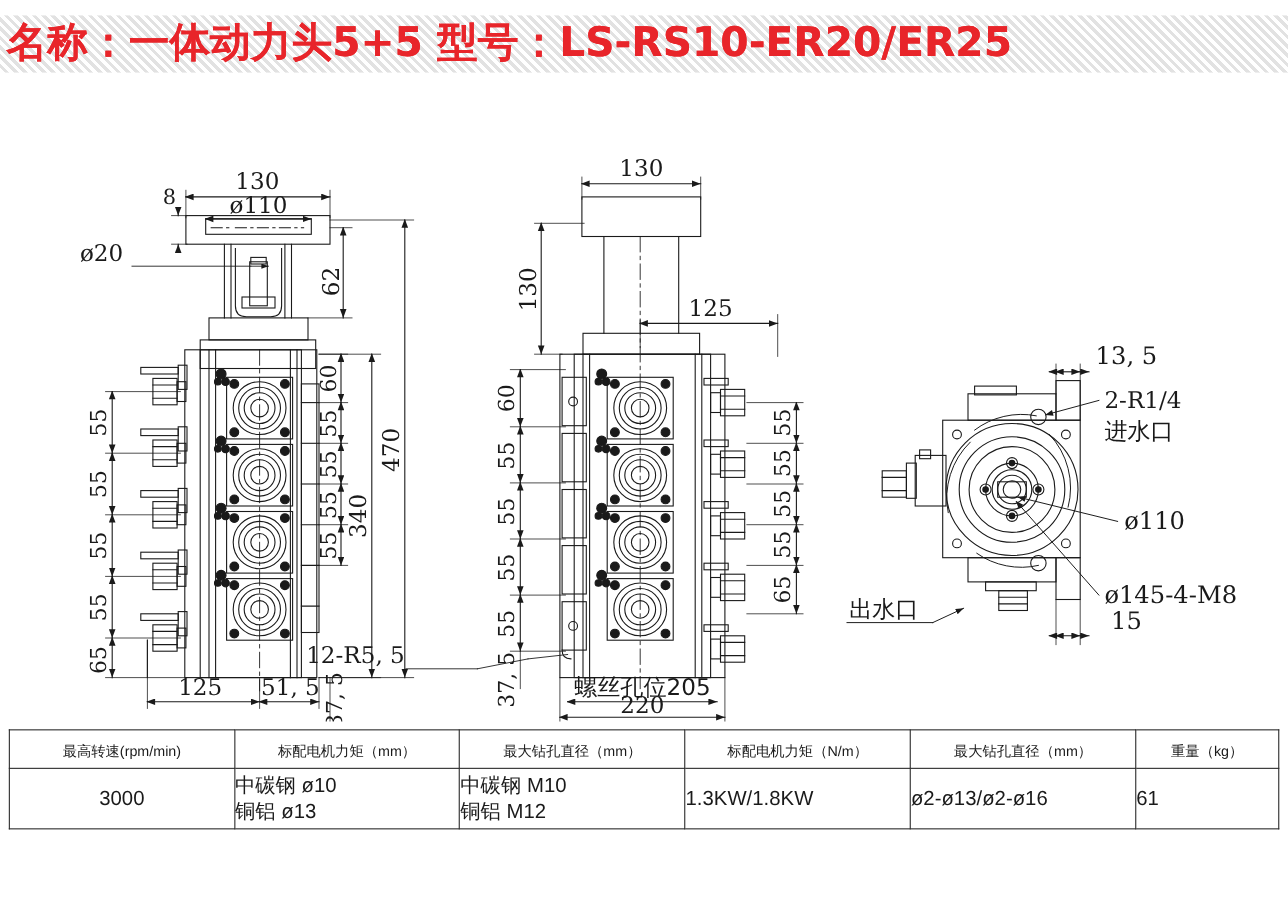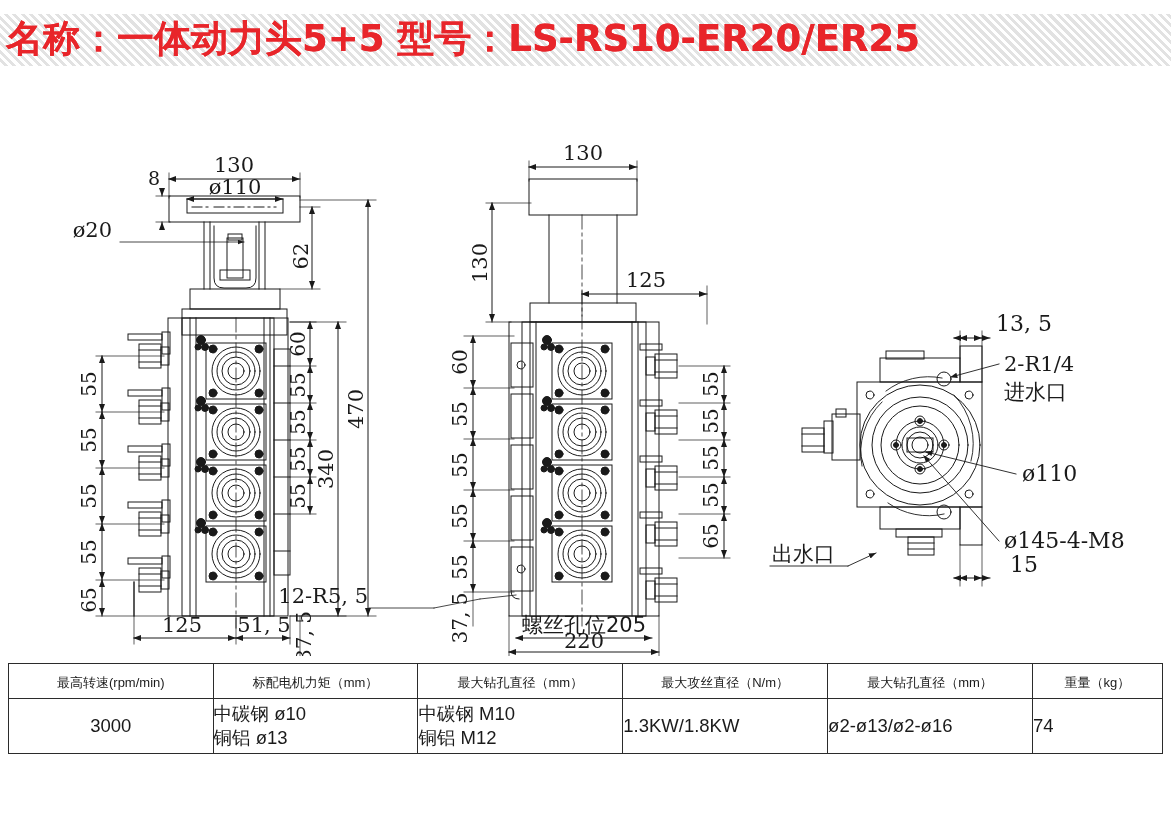--- a/index.html
+++ b/index.html
@@ -544,21 +544,21 @@
     <td class="cell-center" style="width:205px">
       <span class="hdr-txt">最高转速(rpm/min)</span>
     </td>
     <td class="cell-center" style="width:205px">
       <span class="hdr-txt">标配电机力矩（mm）</span>
     </td>
     <td class="cell-center" style="width:205px">
       <span class="hdr-txt">最大钻孔直径（mm）</span>
     </td>
     <td class="cell-center" style="width:205px">
-      <span class="hdr-txt">最大攻丝直径（N/m）</span>
+      <span class="hdr-txt">标配电机力矩（N/m）</span>
     </td>
     <td class="cell-center" style="width:205px">
       <span class="hdr-txt">最大钻孔直径（mm）</span>
     </td>
     <td class="cell-center" style="width:130px">
       <span class="hdr-txt">重量（kg）</span>
     </td>
   </tr>
   <tr class="value-row">
     <td class="cell-center">
@@ -572,17 +572,17 @@
       <div>中碳钢 M10</div>
       <div>铜铝 M12</div>
     </td>
     <td class="cell-left">
       <span>1.3KW/1.8KW</span>
     </td>
     <td class="cell-left">
       <span>ø2-ø13/ø2-ø16</span>
     </td>
     <td class="cell-left">
-      <span>74</span>
+      <span>61</span>
     </td>
   </tr>
 </tbody>
   </table>
 
 </body></html>

